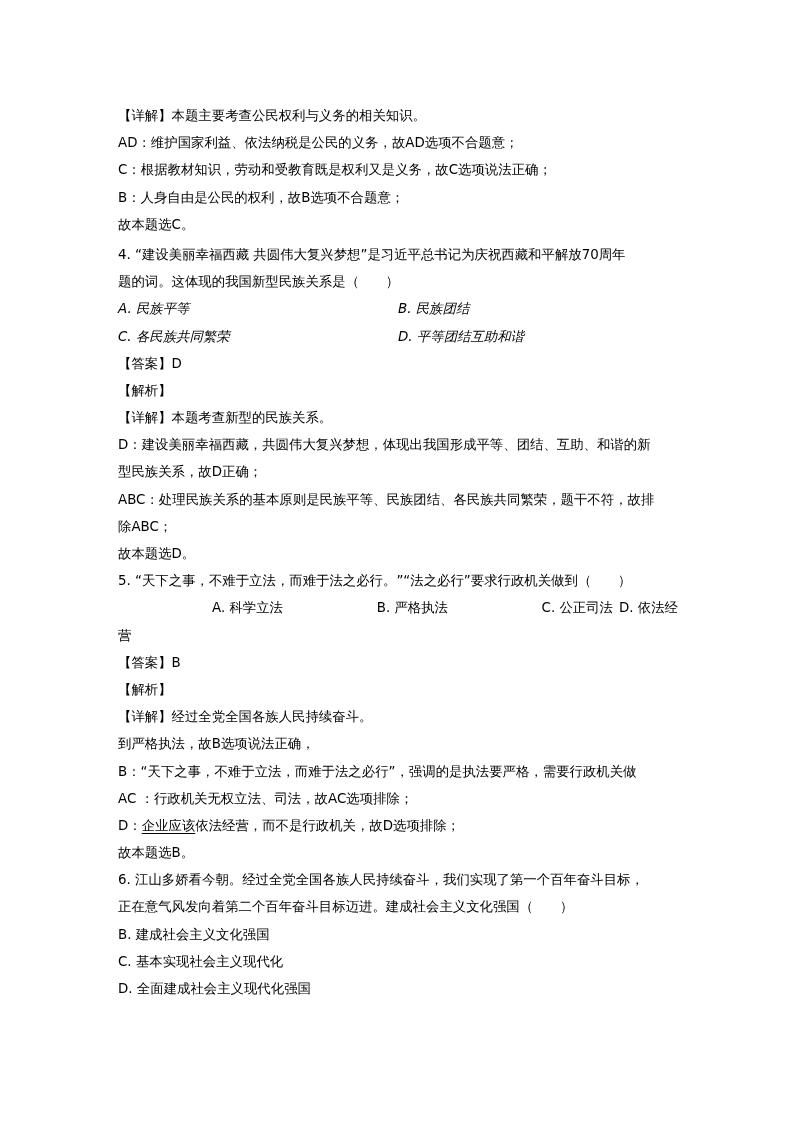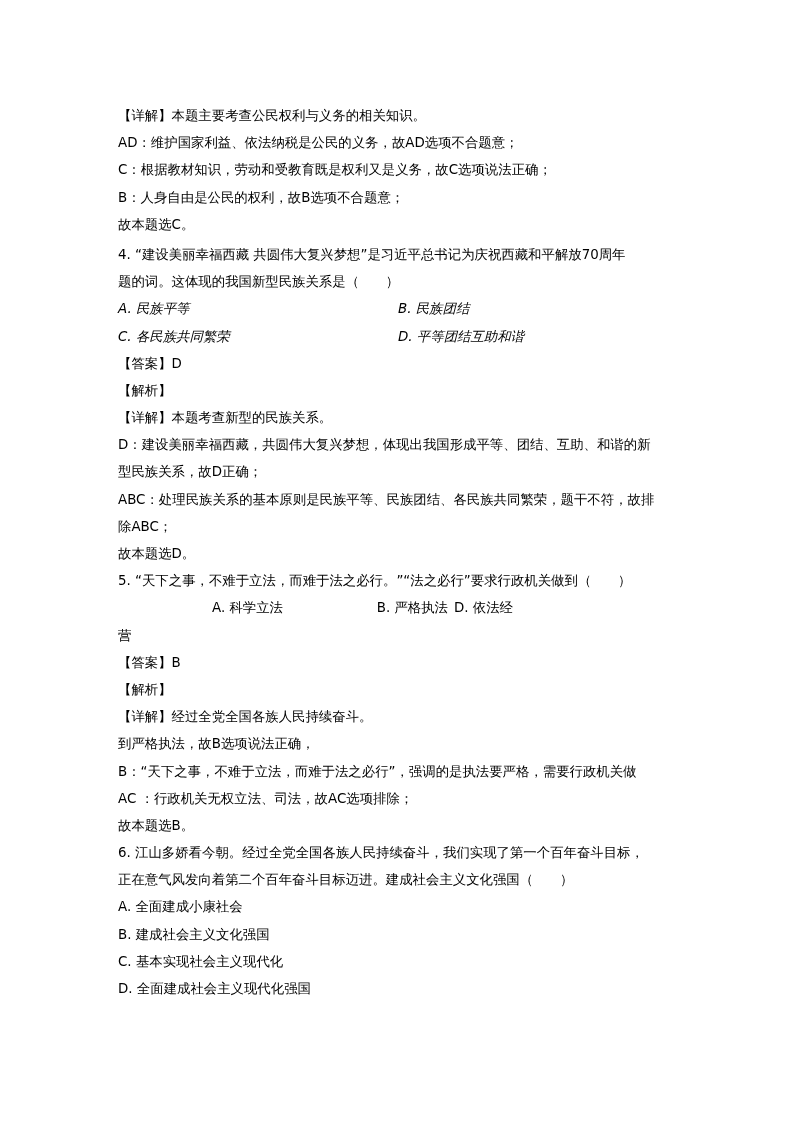--- a/index.html
+++ b/index.html
@@ -61,40 +61,43 @@
   <div class="line">5. “天下之事，不难于立法，而难于法之必行。”“法之必行”要求行政机关做到（　　）</div>
   <div class="line opt-row">
     <div class="opt-quarter">
       <span>A.</span>
       <span>科学立法</span>
     </div>
     <div class="opt-quarter">
       <span>B.</span>
       <span>严格执法</span>
     </div>
+    <div class="opt-quarter">
+      <span>C.</span>
+      <span>公正司法</span>
+    </div>
     <div class="opt-quarter last">
       <span>D.</span>
       <span>依法经</span>
     </div>
   </div>
   <div class="line">营</div>
   <div class="line">【答案】B</div>
   <div class="line">【解析】</div>
   <div class="line">【详解】经过全党全国各族人民持续奋斗。</div>
   <div class="line">到严格执法，故B选项说法正确，</div>
   <div class="line">B：“天下之事，不难于立法，而难于法之必行”，强调的是执法要严格，需要行政机关做</div>
   <div class="line">AC ：行政机关无权立法、司法，故AC选项排除；</div>
+  <div class="line">
+    <span>D：</span><span class="ul">企业应该</span><span>依法经营，而不是行政机关，故D选项排除；</span>
+  </div>
   <div class="line">故本题选B。</div>
 
   <div class="line">6. 江山多娇看今朝。经过全党全国各族人民持续奋斗，我们实现了第一个百年奋斗目标，</div>
   <div class="line">正在意气风发向着第二个百年奋斗目标迈进。建成社会主义文化强国（　　）</div>
-  <div class="line">
-    <span>A.</span>
-    <span>全面建成小康社会</span>
-  </div>
   <div class="line">
     <span>B.</span>
     <span>建成社会主义文化强国</span>
   </div>
   <div class="line">
     <span>C.</span>
     <span>基本实现社会主义现代化</span>
   </div>
   <div class="line">
     <span>D.</span>

